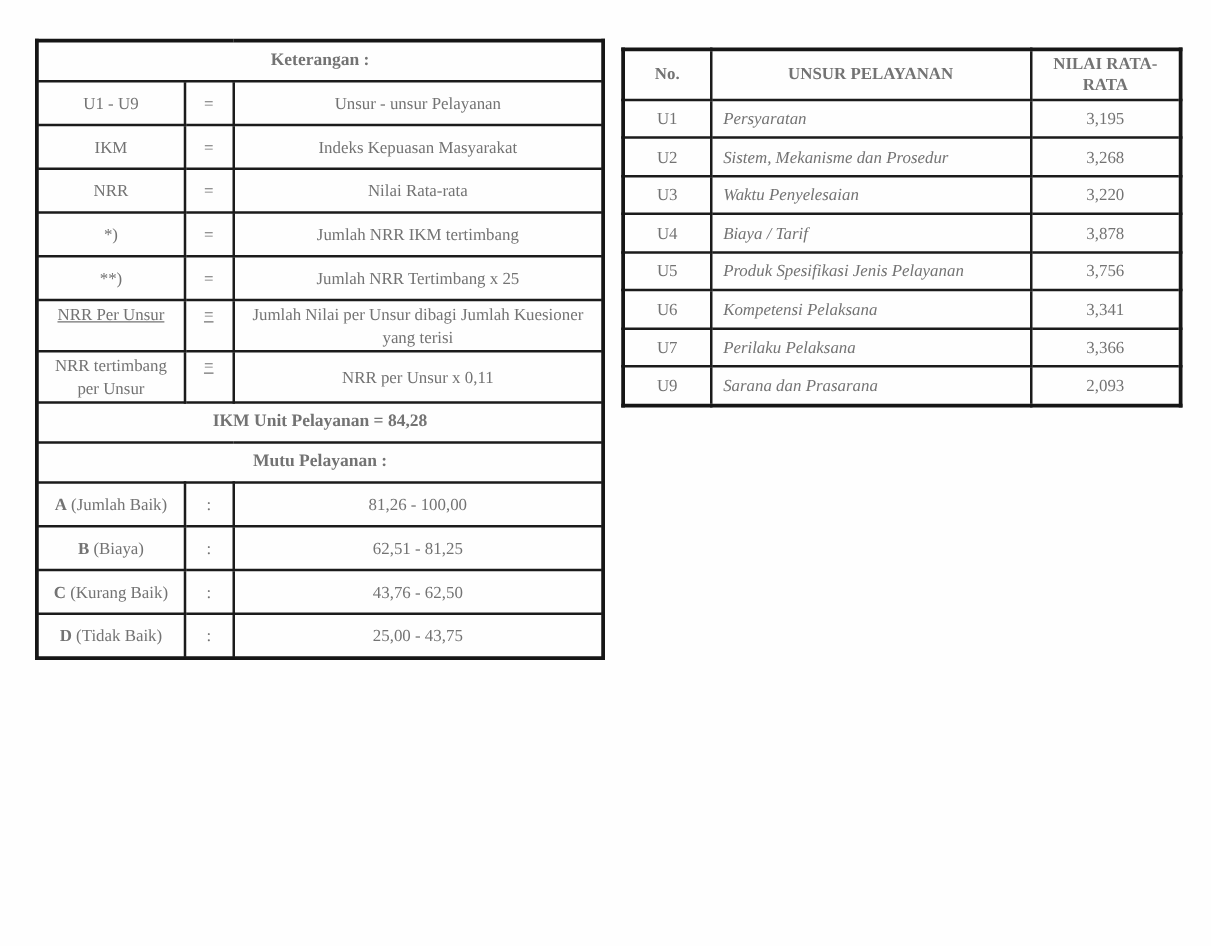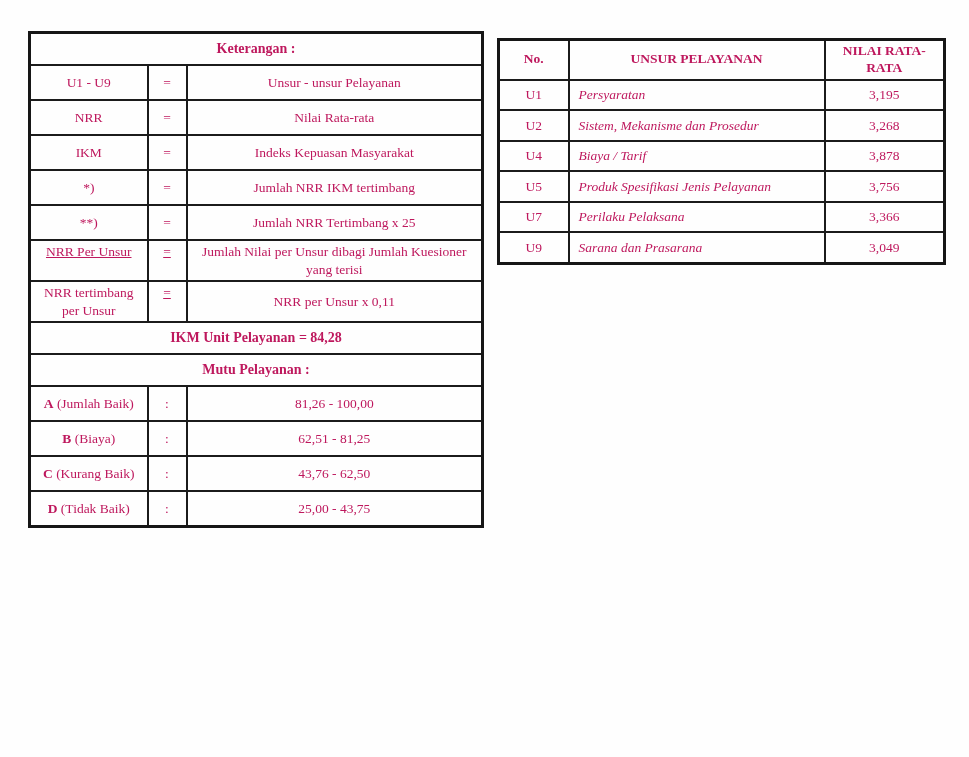--- a/index.html
+++ b/index.html
@@ -6,21 +6,21 @@
     margin: 0;
     padding: 0;
     background: #ffffff;
   }
   .page {
     position: relative;
     width: 969px;
     height: 757px;
     background: #fefefe;
     font-family: "Liberation Serif", "DejaVu Serif", serif;
-    color: #be185d;
+    color: #737373;
     overflow: hidden;
   }
   table {
     border-collapse: collapse;
     table-layout: fixed;
     position: absolute;
   }
   td, th {
     border: 2px solid #1b1b1b;
     font-size: 13.5px;
@@ -83,28 +83,28 @@
         <tr>
       <th class="hdr" colspan="3">Keterangan :</th>
     </tr>
 
     <tr class="r-std">
       <td>U1 - U9</td>
       <td>=</td>
       <td>Unsur - unsur Pelayanan</td>
     </tr>
     <tr class="r-std">
+      <td>IKM</td>
+      <td>=</td>
+      <td>Indeks Kepuasan Masyarakat</td>
+    </tr>
+    <tr class="r-std">
       <td>NRR</td>
       <td>=</td>
       <td>Nilai Rata-rata</td>
-    </tr>
-    <tr class="r-std">
-      <td>IKM</td>
-      <td>=</td>
-      <td>Indeks Kepuasan Masyarakat</td>
     </tr>
     <tr class="r-std">
       <td>*)</td>
       <td>=</td>
       <td>Jumlah NRR IKM tertimbang</td>
     </tr>
     <tr class="r-std">
       <td>**)</td>
       <td>=</td>
       <td>Jumlah NRR Tertimbang x 25</td>
@@ -166,35 +166,45 @@
       <td>U1</td>
       <td class="unsur-cell">Persyaratan</td>
       <td>3,195</td>
     </tr>
     <tr>
       <td>U2</td>
       <td class="unsur-cell">Sistem, Mekanisme dan Prosedur</td>
       <td>3,268</td>
     </tr>
     <tr>
+      <td>U3</td>
+      <td class="unsur-cell">Waktu Penyelesaian</td>
+      <td>3,220</td>
+    </tr>
+    <tr>
       <td>U4</td>
       <td class="unsur-cell">Biaya / Tarif</td>
       <td>3,878</td>
     </tr>
     <tr>
       <td>U5</td>
       <td class="unsur-cell">Produk Spesifikasi Jenis Pelayanan</td>
       <td>3,756</td>
     </tr>
     <tr>
+      <td>U6</td>
+      <td class="unsur-cell">Kompetensi Pelaksana</td>
+      <td>3,341</td>
+    </tr>
+    <tr>
       <td>U7</td>
       <td class="unsur-cell">Perilaku Pelaksana</td>
       <td>3,366</td>
     </tr>
     <tr>
       <td>U9</td>
       <td class="unsur-cell">Sarana dan Prasarana</td>
-      <td>3,049</td>
+      <td>2,093</td>
     </tr>
   </tbody>
     </table>
 
 </div>
 
 </body></html>

